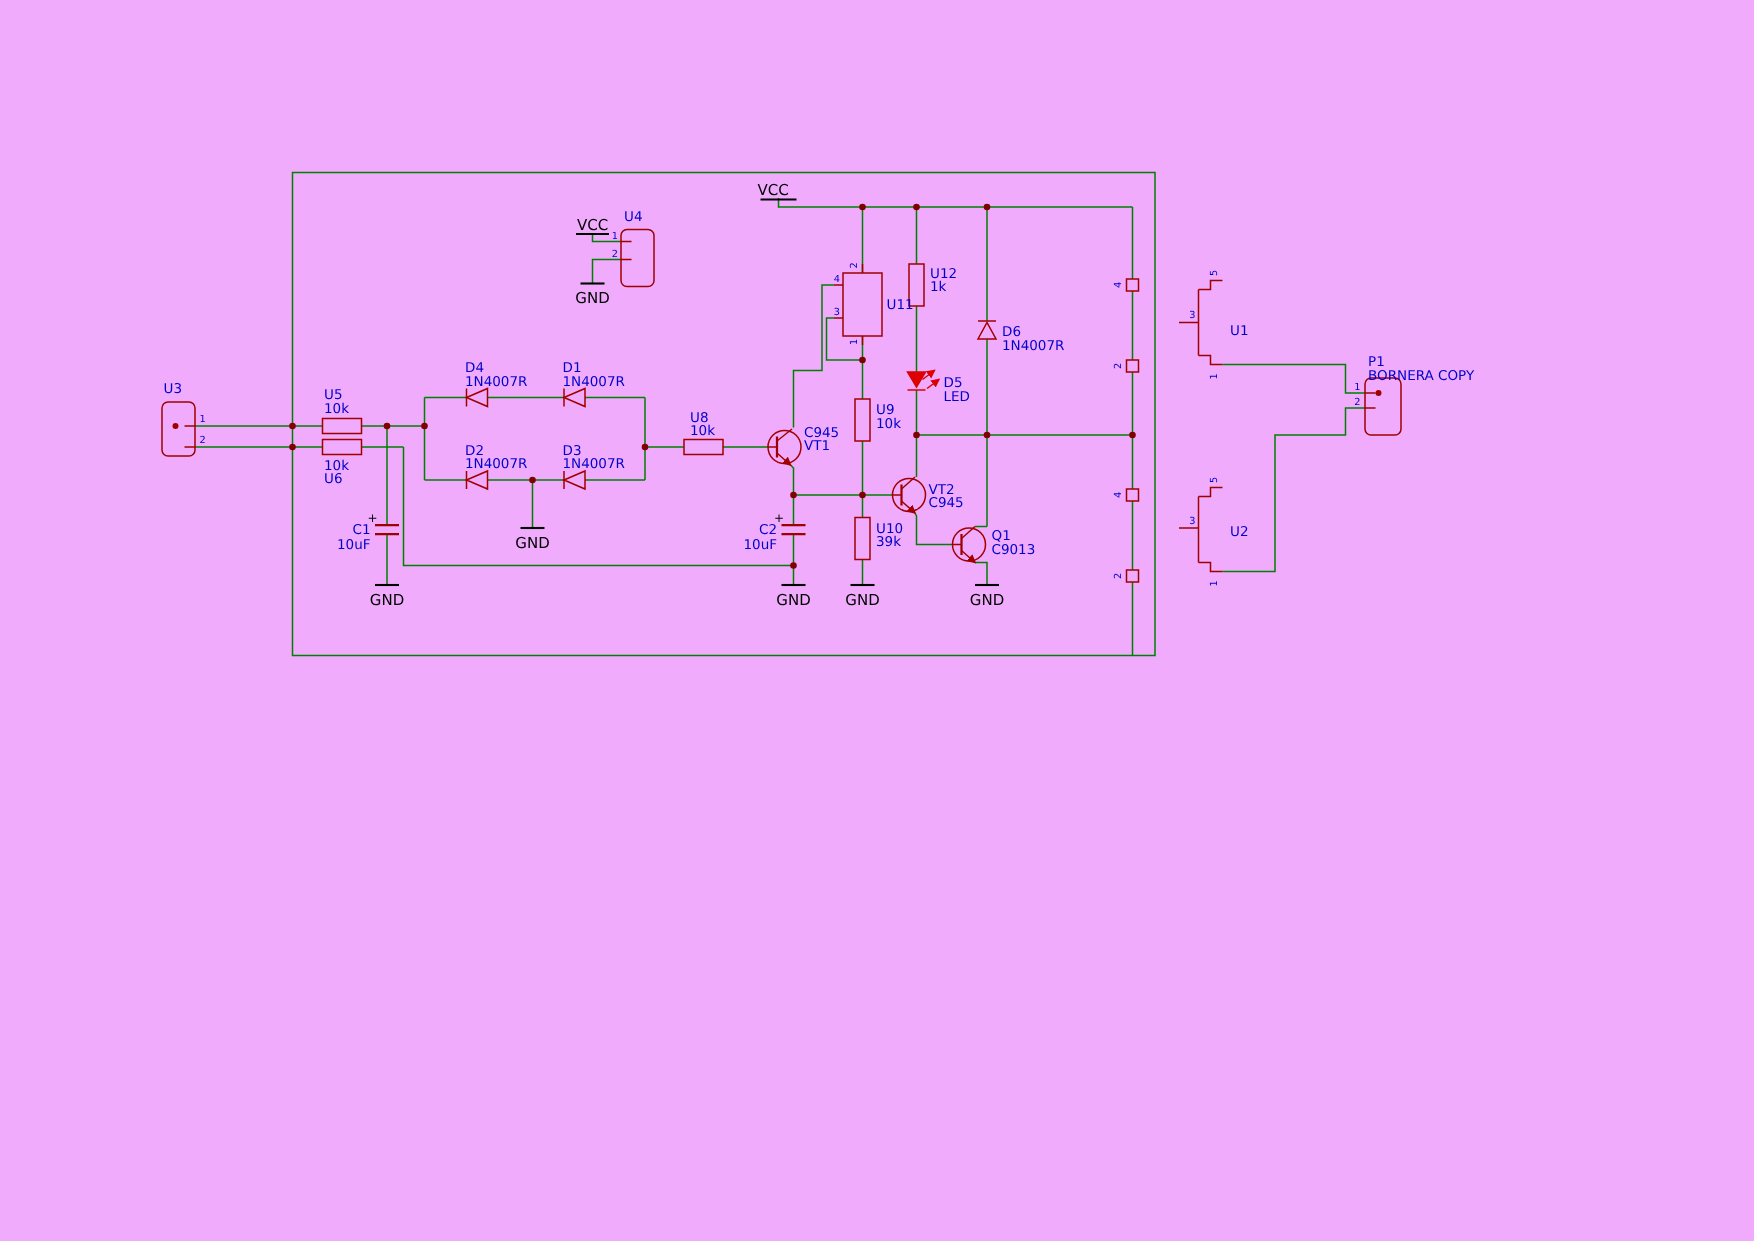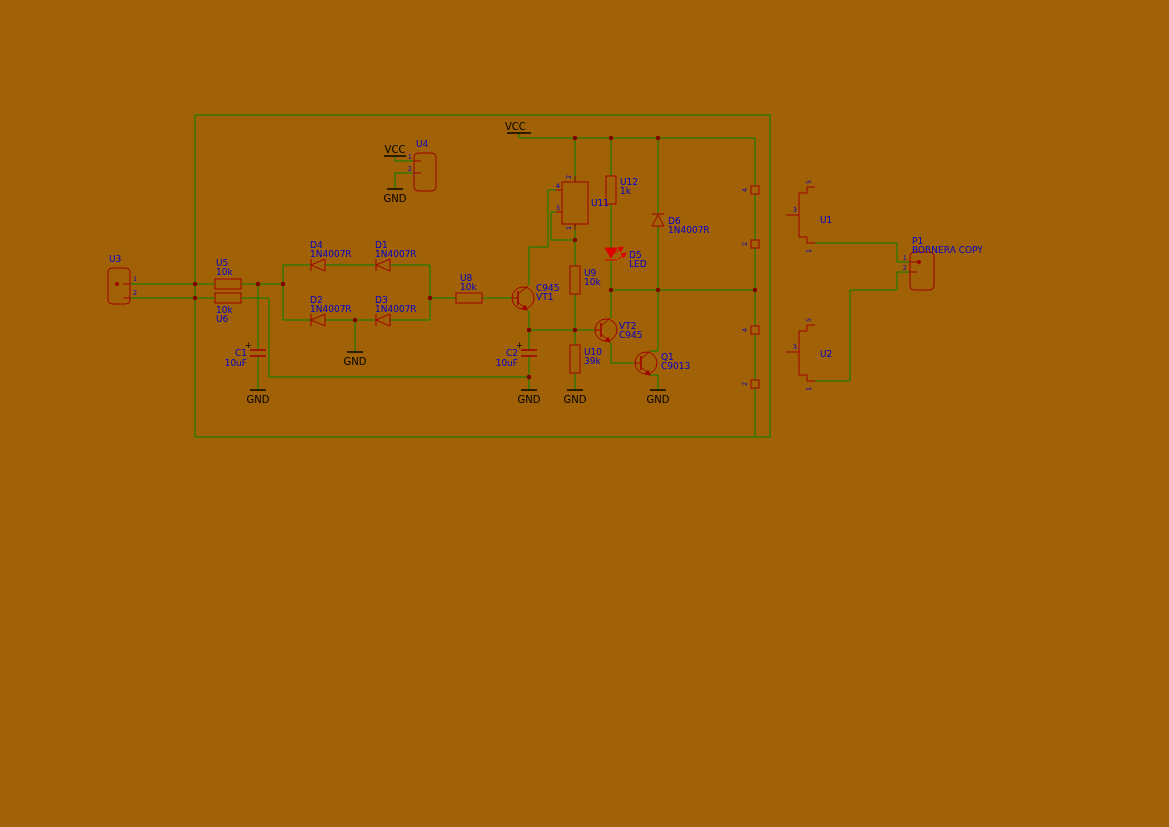--- a/index.html
+++ b/index.html
@@ -1,16 +1,16 @@
 <!DOCTYPE html>
 <html style="--wire: #008000; --sym: #a00000; --dot: #7f0000; --label: #0000cc; --net: #000000; --led: #dd0000;"><head>
 <meta charset="utf-8">
 <style>
   html,body{margin:0;padding:0;background:#ffffff;}
-  #stage{position:relative;width:1169px;height:827px;background:#a16207;overflow:hidden;}
+  #stage{position:relative;width:1169px;height:827px;background:#f0abfc;overflow:hidden;}
   svg{position:absolute;left:0;top:0;}
   text{font-family:"DejaVu Sans",sans-serif;}
   .wire{stroke:var(--wire,#008000);stroke-width:1;fill:none;}
   .border{stroke:var(--wire,#008000);stroke-width:1;fill:none;}
   .sym{stroke:var(--sym,#a00000);stroke-width:1;fill:none;}
   .symw{stroke:var(--sym,#a00000);stroke-width:1.5;fill:none;}
   .symf{fill:var(--sym,#a00000);stroke:none;}
   .ledf{fill:var(--led,#dd0000);stroke:var(--led,#dd0000);}
   .ledl{stroke:var(--led,#dd0000);stroke-width:1;fill:none;}
   .dot{fill:var(--dot,#7f0000);stroke:none;}

